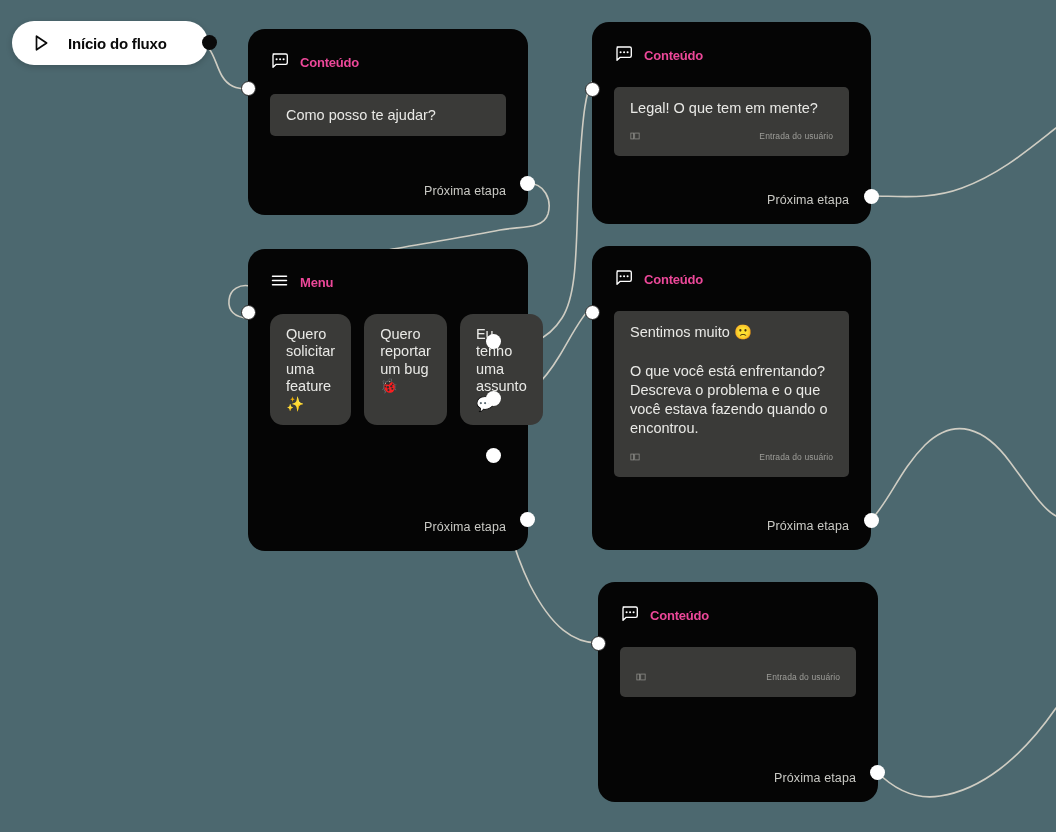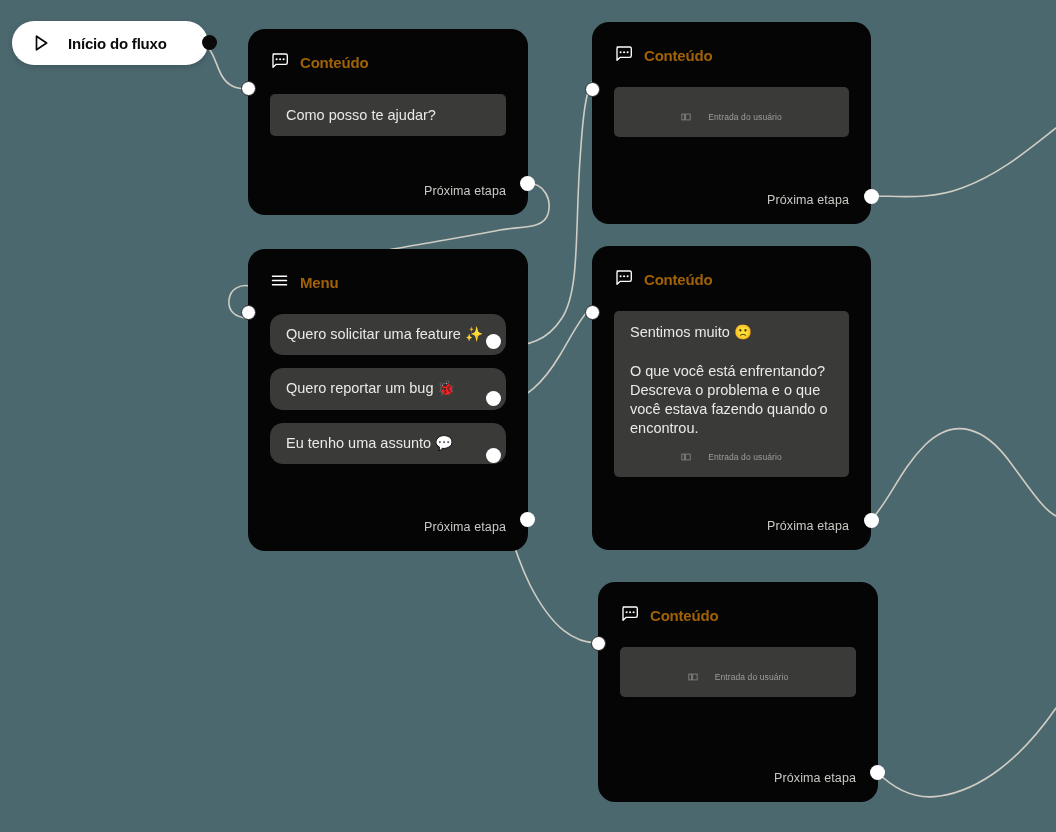--- a/index.html
+++ b/index.html
@@ -63,56 +63,56 @@
     flex-direction: column;
   }
   .node-head {
     display: flex;
     align-items: center;
     gap: 11px;
     margin-bottom: 20px;
   }
   .node-head .head-ico { flex: 0 0 auto; display: block; }
   .node-title {
-    color: #a16207;
-    font-size: 15px;
+    color: #ec4899;
+    font-size: 13px;
     font-weight: bold;
     letter-spacing: -.2px;
   }
 
   
   .bubble {
     background: #3a3a38;
     border-radius: 5px;
     padding: 12px 16px 11px 16px;
     position: relative;
   }
   .bubble-text {
     color: #e9e9e6;
     font-size: 14.5px;
     line-height: 1.33;
     white-space: pre-wrap;
   }
   .input-tag {
     display: flex;
     align-items: center;
-    justify-content: center;
+    justify-content: space-between;
     gap: 17px;
     margin-top: 9px;
   }
   .input-tag .tag-ico { flex: 0 0 auto; display: block; opacity: .62; }
   .input-tag-label {
     color: #9d9d99;
     font-size: 8.5px;
     letter-spacing: .1px;
     white-space: nowrap;
   }
 
   
-  .opt-list { display: flex; flex-direction: column; gap: 13px; }
+  .opt-list { display: flex; gap: 13px; }
   .opt {
     background: #3a3a38;
     border-radius: 13px;
     padding: 12px 16px;
     color: #e9e9e6;
     font-size: 14.5px;
     line-height: 1.2;
     position: relative;
   }
 
@@ -203,20 +203,21 @@
         <svg width="19" height="19" viewBox="0 0 19 19">
           <path d="M3.2 3.0 H15.8 A1.5 1.5 0 0 1 17.3 4.5 V11.8 A1.5 1.5 0 0 1 15.8 13.3 H6.2 L3.0 16.3 V4.5 A1.5 1.5 0 0 1 4.5 3.0 Z" fill="none" stroke="#ffffff" stroke-width="1.35" stroke-linejoin="round"></path>
           <circle cx="6.6" cy="8.2" r="1.05" fill="#ffffff"></circle>
           <circle cx="10.1" cy="8.2" r="1.05" fill="#ffffff"></circle>
           <circle cx="13.6" cy="8.2" r="1.05" fill="#ffffff"></circle>
         </svg>
       </span>
       <span class="node-title">Conteúdo</span>
     </div>
     <div class="bubble">
+      <div class="bubble-text">Legal! O que tem em mente?</div>
       <div class="input-tag">
         <span class="tag-ico">
           <svg width="10" height="10" viewBox="0 0 12 12">
             <rect x="1" y="2.5" width="3.3" height="7" fill="none" stroke="#b8b8b3" stroke-width="1"></rect>
             <rect x="5.6" y="2.5" width="5.4" height="7" fill="none" stroke="#b8b8b3" stroke-width="1"></rect>
           </svg>
         </span>
         <span class="input-tag-label">Entrada do usuário</span>
       </div>
     </div>

